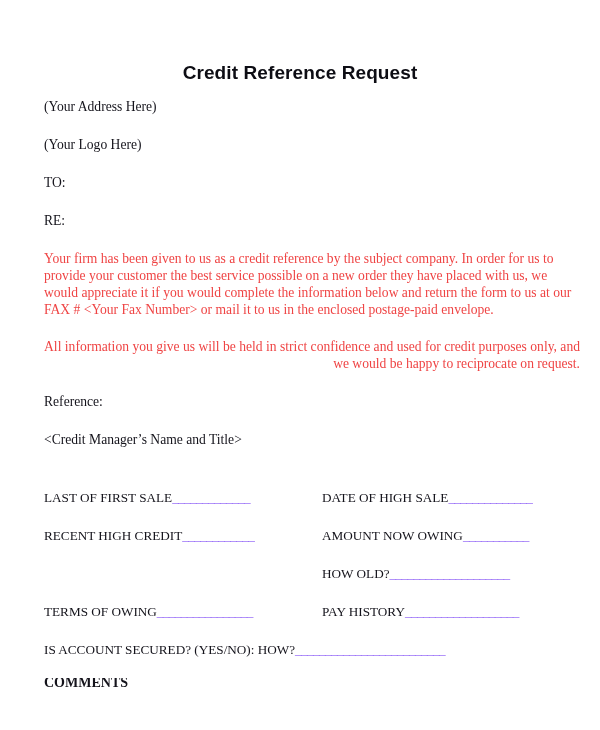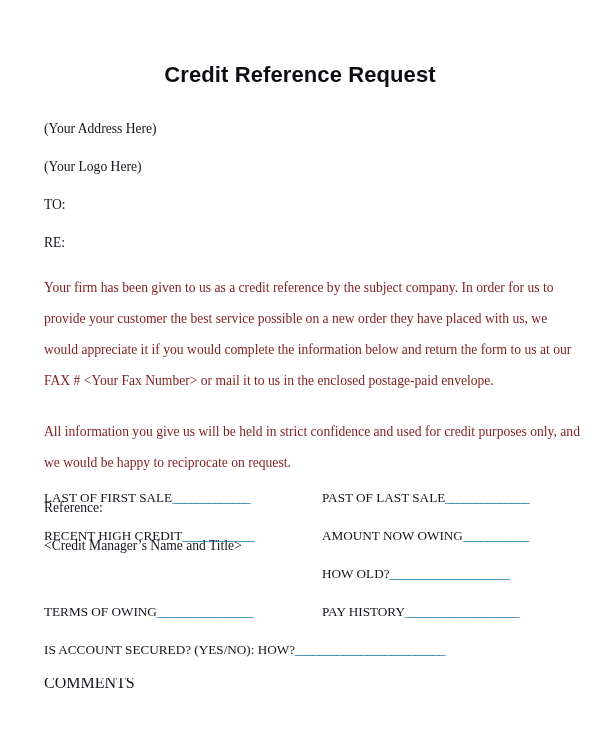--- a/index.html
+++ b/index.html
@@ -27,50 +27,51 @@
 
   
   .doc-title {
     position: absolute;
     left: 0;
     top: 62px;
     width: 600px;
     text-align: center;
     font-family: "Liberation Sans", "DejaVu Sans", sans-serif;
     font-weight: bold;
-    font-size: 22px;
+    font-size: 19px;
     letter-spacing: 0.1px;
     color: #0d0d14;
   }
 
   
   .letter {
     position: absolute;
     left: 44px;
-    top: 120px;
+    top: 98px;
     width: 536px;
   }
 
   .line-block {
     font-size: 13.6px;
     line-height: 17px;
     margin-bottom: 21px;
     color: #14131b;
   }
 
   .para {
     font-size: 13.6px;
-    line-height: 31px;
+    line-height: 17px;
     margin-bottom: 20px;
     text-align: left;
-    color: #7f1d1d;
+    color: #ef4444;
   }
 
   .para.tight {
     margin-bottom: 21px;
+    text-align: right;
   }
 
   
   .form-area {
     position: absolute;
     left: 44px;
     top: 489px;
     width: 540px;
   }
 
@@ -87,40 +88,41 @@
     top: 0;
     font-size: 13.2px;
     color: #14131b;
   }
   .cell.col-left  { left: 0px; }
   .cell.col-right { left: 278px; }
   .cell.full      { left: 0px; text-align: center; }
 
   .blank {
     letter-spacing: -0.6px;
-    color: #0369a1;
+    color: #8b5cf6;
     margin-top: 12px;
   }
 
   
   .clip-row {
     position: absolute;
     left: 44px;
     top: 678px;
     width: 540px;
     height: 14px;
     overflow: hidden;
   }
   .clip-row .cell {
     position: relative;
     left: 0;
     top: -4px;
     display: block;
-    font-size: 16px;
+    font-size: 14px;
     line-height: 17px;
+    font-weight: bold;
   }
 </style>
 </head>
 <body>
 
 <div id="page">
 
   <div class="doc-title">Credit Reference Request</div>
 
   <div class="letter">
@@ -140,21 +142,21 @@
     <div class="line-block">Reference:</div>
 
     <div class="line-block">&lt;Credit Manager’s Name and Title&gt;</div>
 
   </div>
 
   <div class="form-area">
 
     <div class="form-row">
       <span class="cell col-left"><span>LAST OF FIRST SALE</span><span class="blank">_____________</span></span>
-      <span class="cell col-right"><span>PAST OF LAST SALE</span><span class="blank">______________</span></span>
+      <span class="cell col-right"><span>DATE OF HIGH SALE</span><span class="blank">______________</span></span>
     </div>
 
     <div class="form-row">
       <span class="cell col-left"><span>RECENT HIGH CREDIT</span><span class="blank">____________</span></span>
       <span class="cell col-right"><span>AMOUNT NOW OWING</span><span class="blank">___________</span></span>
     </div>
 
     <div class="form-row">
       <span class="cell col-right"><span>HOW OLD?</span><span class="blank">____________________</span></span>
     </div>

